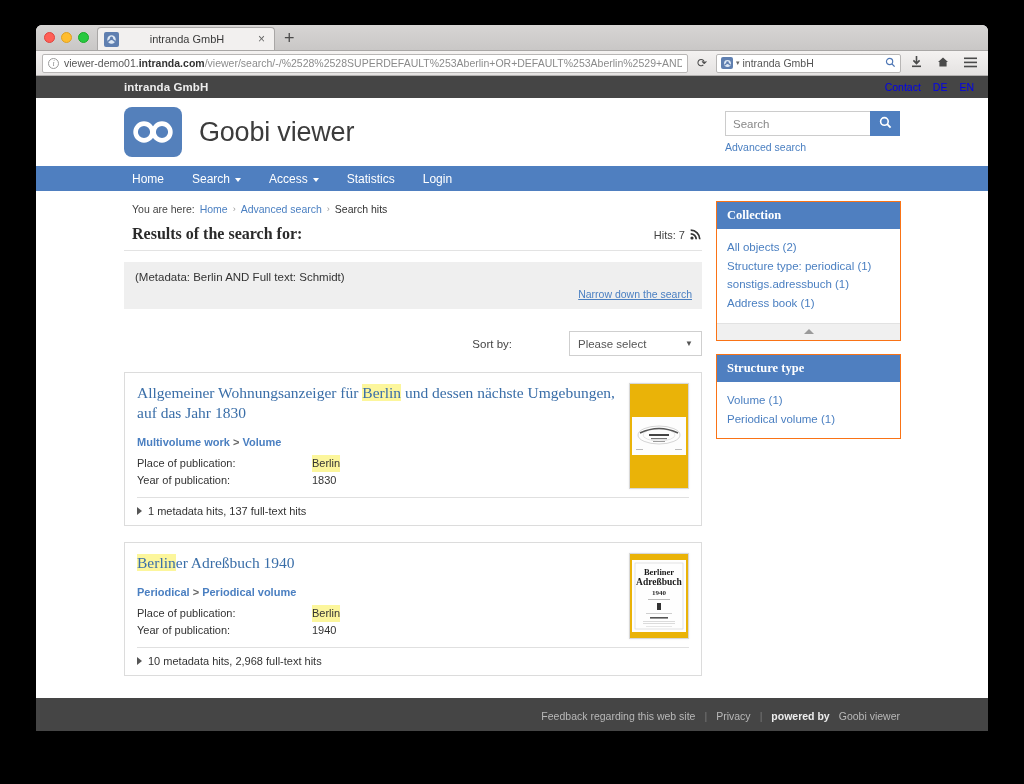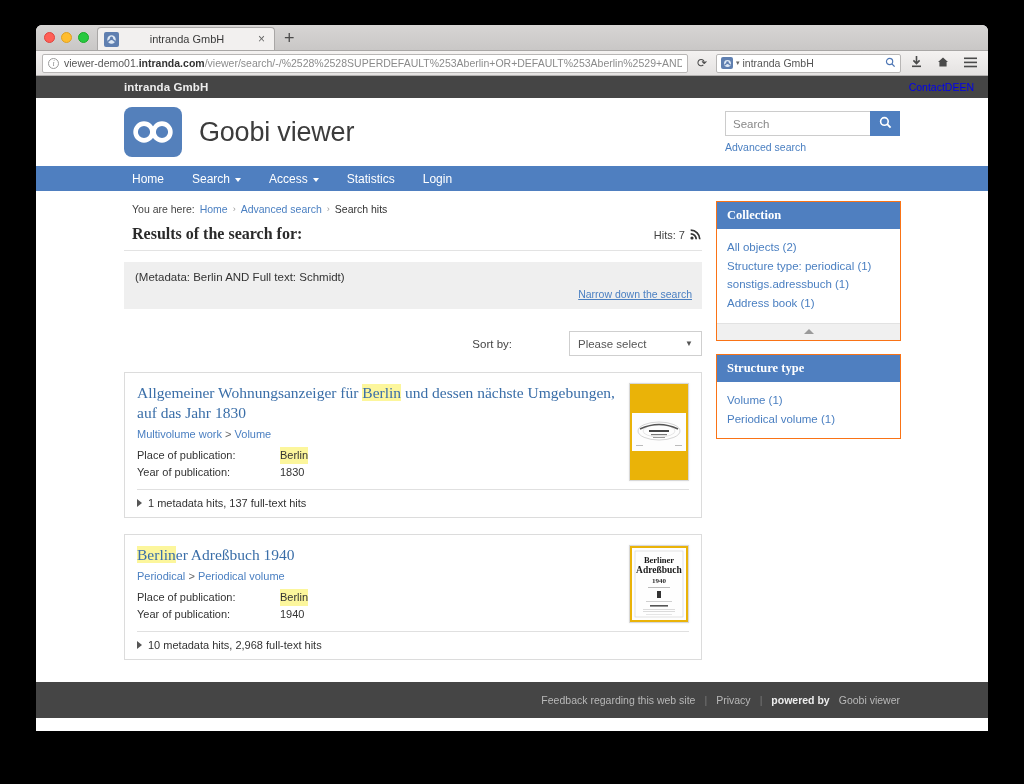--- a/index.html
+++ b/index.html
@@ -128,21 +128,21 @@
     color: #ededed;
     display: flex; align-items: center;
     padding: 0 14px 0 0;
     font-size: 11.5px;
   }
   .topbar-brand {
     font-weight: bold;
     margin-left: 88px;
     letter-spacing: .1px;
   }
-  .topbar-right { margin-left: auto; display: flex; font-size: 10.5px; color: #e2e2e2; }
+  .topbar-right { margin-left: auto; display: flex; gap: 12px; font-size: 10.5px; color: #e2e2e2; }
 
   .header {
     height: 68px;
     display: flex; align-items: center;
     padding: 0 88px;
     background: #fff;
   }
   .logo-wrap { display: flex; align-items: center; gap: 17px; }
   .logo-box {
     width: 58px; height: 50px;
@@ -248,24 +248,24 @@
     background: #fff;
   }
   .result-body { padding: 10px 12px 8px 12px; display: flex; gap: 10px; }
   .result-info { flex: 1; min-width: 0; }
   .result-title {
     font-family: "Liberation Serif", serif;
     font-size: 15.5px; color: #3a6ea8;
     line-height: 1.28;
   }
   .hl { background: #fcf69c; }
-  .result-type { font-size: 11px; margin-top: 5px; color: #666; }
+  .result-type { font-size: 11px; margin-top: 13px; color: #666; font-weight: bold; }
   .result-type a { color: #4a7fc1; }
   .meta-table { margin-top: 7px; font-size: 11px; color: #333; }
-  .meta-row { display: flex; line-height: 1.55; }
+  .meta-row { display: flex; line-height: 1.55; gap: 32px; }
   .meta-key { width: 143px; flex: 0 0 143px; }
   .meta-val { }
   .thumb {
     flex: 0 0 auto;
     background: #eab308;
     border: 1px solid #d8d8d8;
     padding: 2px;
     display: flex; align-items: center; justify-content: center;
     box-shadow: 0 0 2px rgba(0,0,0,.08);
   }

